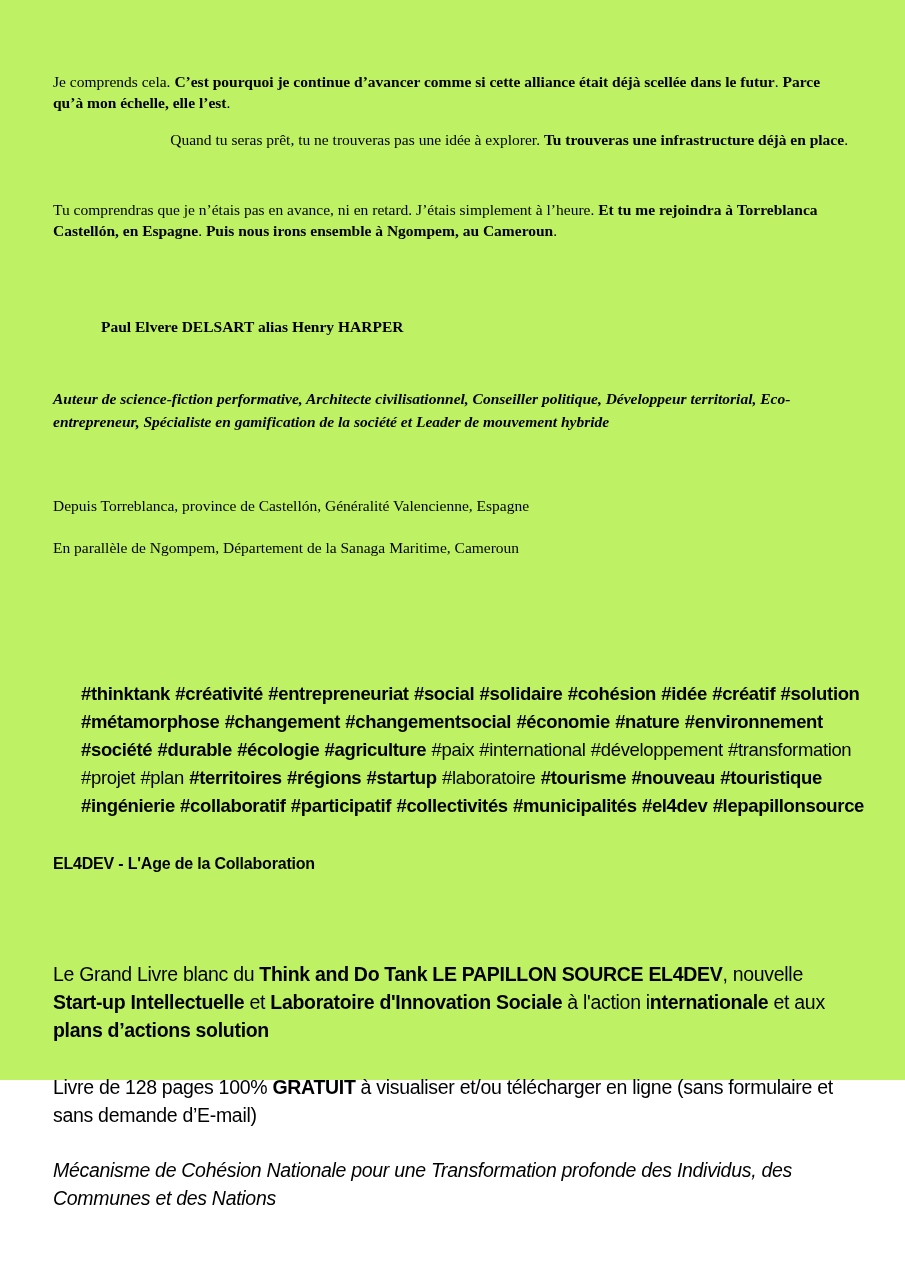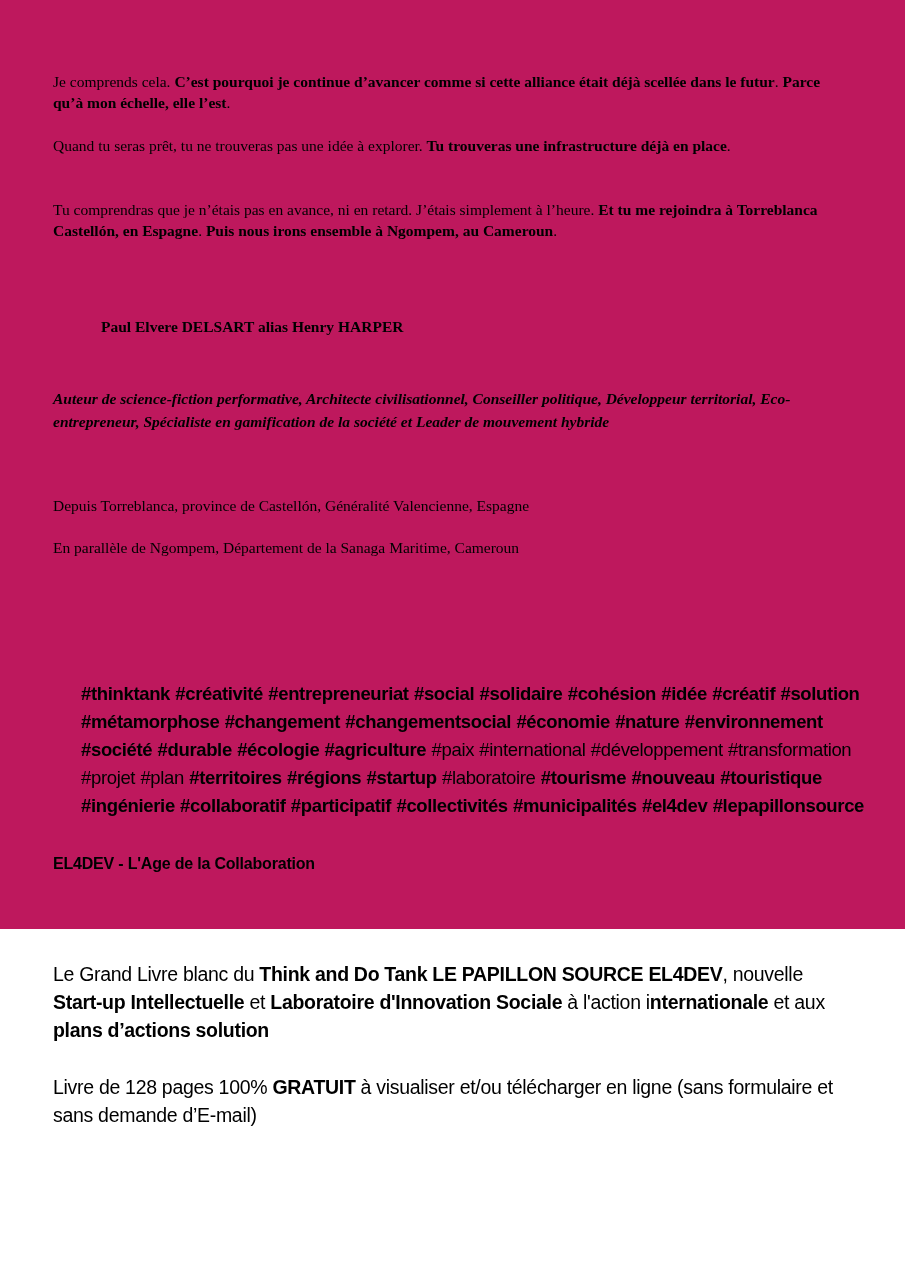--- a/index.html
+++ b/index.html
@@ -12,39 +12,39 @@
     height: 1280px;
     position: relative;
     overflow: hidden;
     color: #000000;
     -webkit-font-smoothing: antialiased;
   }
   .page {
     position: absolute;
     left: 0; top: 0;
     width: 905px;
-    height: 929px;
-    background: #be185d;
+    height: 1080px;
+    background: #bef264;
   }
 
   
   .serif-block {
     position: absolute;
     left: 53px;
     width: 795px;
     font-family: "Liberation Serif", "DejaVu Serif", serif;
     font-size: 15.5px;
     line-height: 21.5px;
     color: #000;
     text-align: left;
   }
   .serif-block b { font-weight: 700; }
 
   .p-intro      { top: 55px; }
-  .p-quand      { top: 119px; }
+  .p-quand      { top: 113px; text-align: right; }
   .p-tucompr    { top: 183px; }
   .p-signature  { top: 300px; font-weight: 700; margin-left: 48px; }
   .p-roles      { top: 371px; font-weight: 700; font-style: italic; line-height: 23px; }
   .p-depuis     { top: 479px; }
   .p-enparallele{ top: 521px; }
 
   
   .sans-block {
     position: absolute;
     left: 53px;
@@ -111,14 +111,15 @@
   <p class="serif-block p-depuis">Depuis Torreblanca, province de Castellón, Généralité Valencienne, Espagne</p>
 
   <p class="sans-block p-tags"><b>#thinktank #créativité #entrepreneuriat #social #solidaire #cohésion #idée #créatif #solution #métamorphose #changement #changementsocial #économie #nature #environnement #société #durable #écologie #agriculture</b><span> #paix #international #développement #transformation #projet #plan </span><b>#territoires #régions #startup</b><span> #laboratoire </span><b>#tourisme #nouveau #touristique #ingénierie #collaboratif #participatif #collectivités #municipalités #el4dev #lepapillonsource</b></p>
 
   <h2 class="sans-block p-el4dev">EL4DEV - L'Age de la Collaboration</h2>
 
   <p class="sans-block p-grandlivre"><span>Le Grand Livre blanc du </span><b>Think and Do Tank LE PAPILLON SOURCE EL4DEV</b><span>, nouvelle </span><b>Start-up Intellectuelle</b><span> et </span><b>Laboratoire d'Innovation Sociale</b><span> à l'action i</span><b>nternationale</b><span> et aux </span><b>plans d’actions solution</b></p>
 
   <p class="sans-block p-livre128"><span>Livre de 128 pages 100% </span><b>GRATUIT</b><span> à visualiser et/ou télécharger en ligne (sans formulaire et sans demande d’E-mail)</span></p>
 
+  <p class="sans-block p-mecanisme">Mécanisme de Cohésion Nationale pour une Transformation profonde des Individus, des Communes et des Nations</p>
 
 </div>
 
 </body></html>

